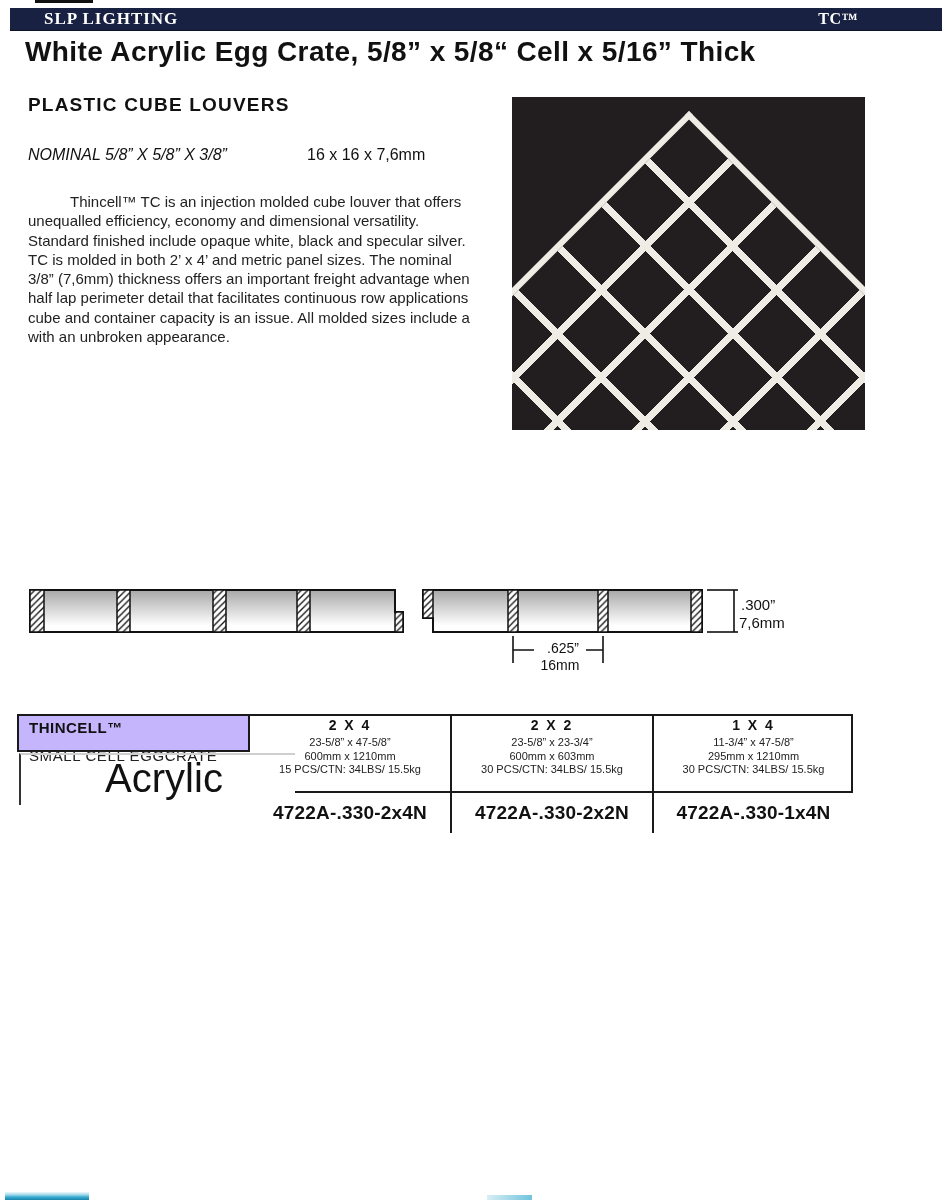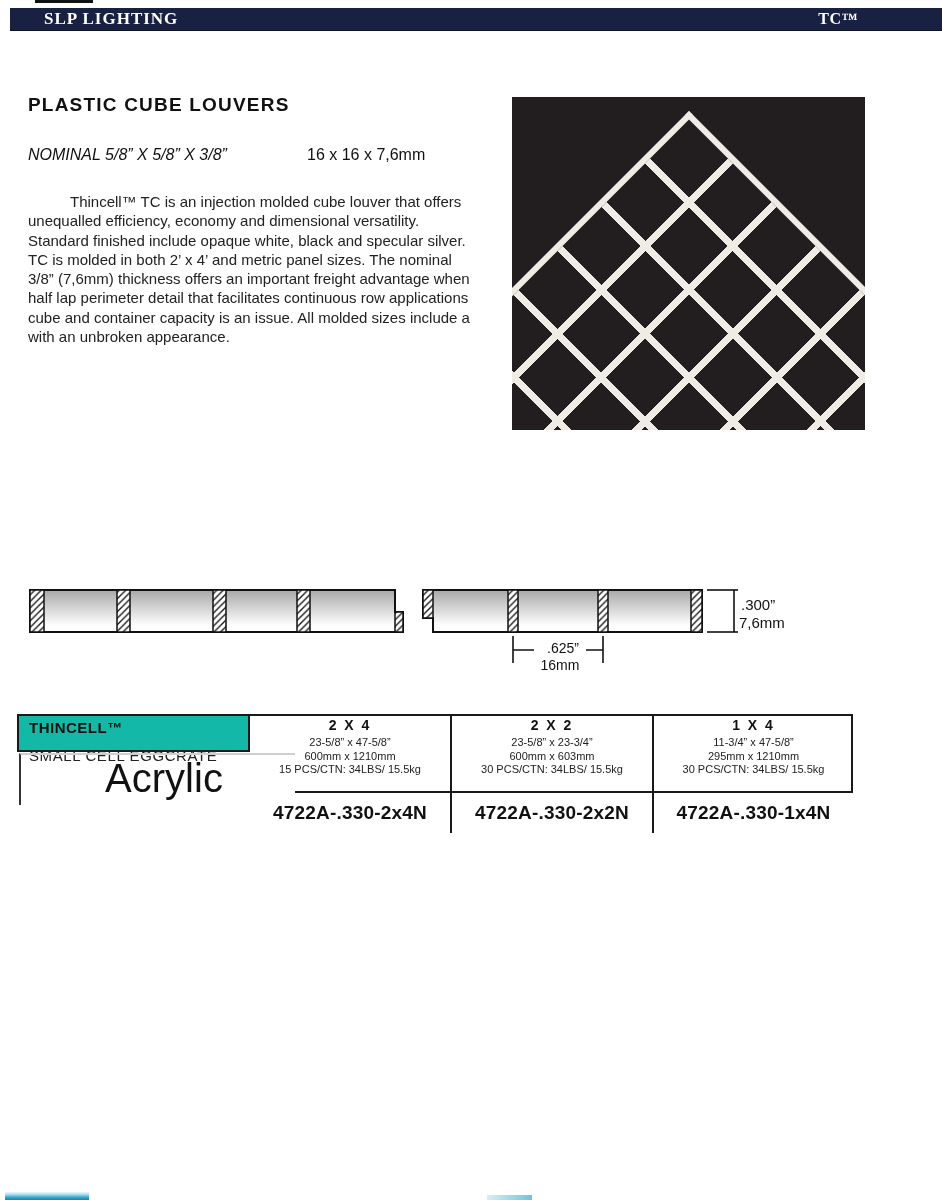--- a/index.html
+++ b/index.html
@@ -54,21 +54,21 @@
 
   
   .drawing1 { left:28px;  top:584px; }
   .drawing2 { left:415px; top:584px; }
   svg text { font-family:"Liberation Sans", sans-serif; fill:#111; }
 
   
   .tline { background:#1a1a1a; }
   .thincell-box {
     left:17px; top:714px; width:233px; height:38px;
-    border:2px solid #1a1a1a; background:#14b8a6; padding:3px 0 0 10px;
+    border:2px solid #1a1a1a; background:#c4b5fd; padding:3px 0 0 10px;
   }
   .thincell-box .tc-brand { font-size:15px; font-weight:bold; letter-spacing:.5px; }
   .thincell-box .tc-sub   { font-size:15px; letter-spacing:.6px; color:#222; margin-top:11px; }
   .acrylic-box {
     left:19px; top:753px; width:276px; height:52px;
     border-left:2px solid #333; border-top:2px solid #cfcfcf;
     display:flex; align-items:flex-start; justify-content:center;
   }
   .acrylic-box .material { font-size:40px; line-height:46px; color:#111;margin-left:12px; }
 
@@ -91,20 +91,21 @@
 <body>
 
 <div class="page">
 
   <div class="abs top-mark"></div>
   <div class="abs navbar">
     <span class="brand">SLP LIGHTING</span>
     <span class="code">TC™</span>
   </div>
 
+  <div class="abs doc-title">White Acrylic Egg Crate, 5/8” x 5/8“ Cell x 5/16” Thick</div>
 
   <div class="abs section-heading">PLASTIC CUBE LOUVERS</div>
   <div class="abs nominal-in">NOMINAL 5/8” X 5/8” X 3/8”</div>
   <div class="abs nominal-mm">16 x 16 x 7,6mm</div>
 
   <div class="abs para">
     <div class="pline indent">Thincell™ TC is an injection molded cube louver that offers</div>
     <div class="pline">unequalled efficiency, economy and dimensional versatility.</div>
     <div class="pline">Standard finished include opaque white, black and specular silver.</div>
     <div class="pline">TC is molded in both 2’ x 4’ and metric panel sizes. The nominal</div>

